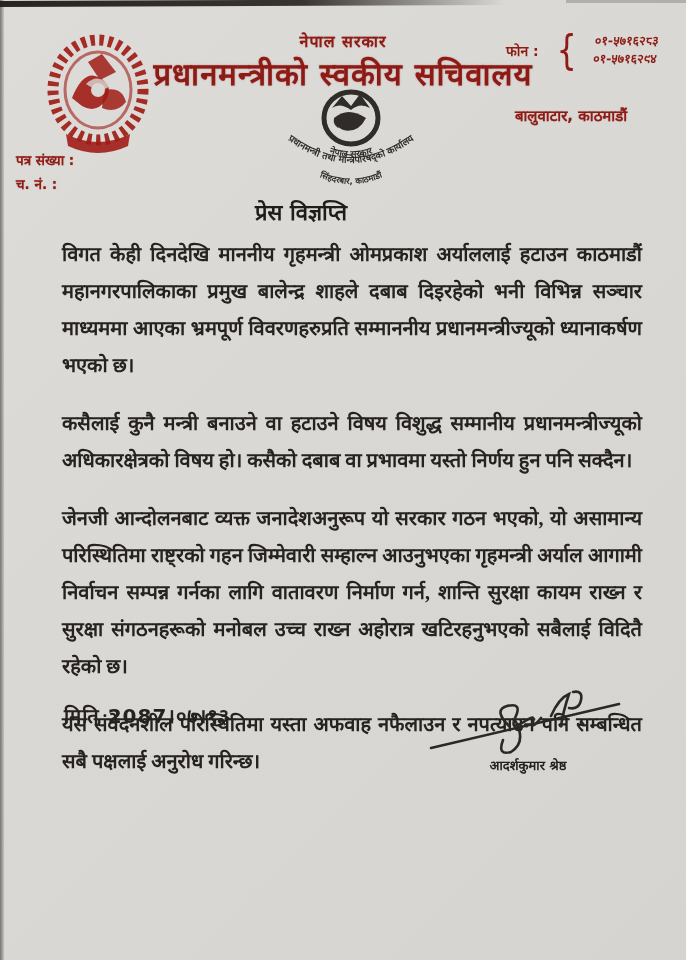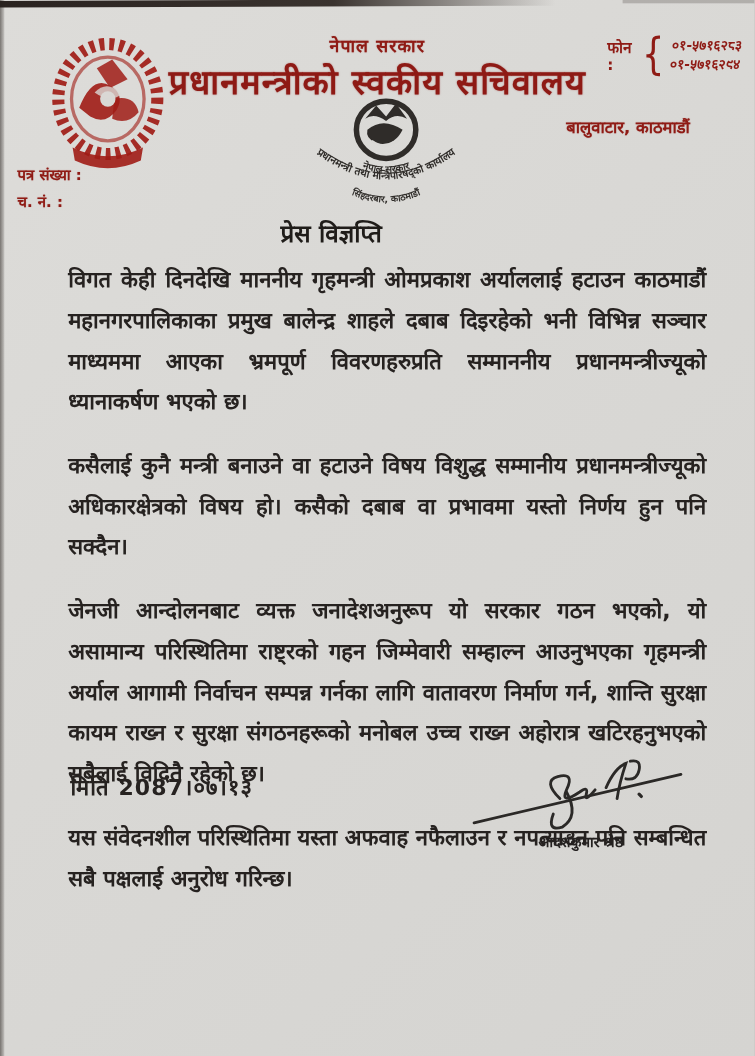--- a/index.html
+++ b/index.html
@@ -26,40 +26,40 @@
   }
   .header-office{
     position:absolute;left:0;top:52px;width:686px;text-align:center;
     font-size:31px;font-weight:bold;color:#8e1a15;letter-spacing:1px;
     text-shadow:0 0 1.5px rgba(142,26,21,.55);
   }
   .emblem{position:absolute;left:42px;top:28px;width:112px;height:150px;}
   .seal{position:absolute;left:272px;top:88px;width:158px;height:118px;opacity:.88;}
 
   .phone-block{position:absolute;right:12px;top:30px;width:168px;color:#8f1b15;font-weight:bold;}
-  .phone-row{display:flex;align-items:center;gap:4px;margin-left:46px;}
+  .phone-row{display:flex;align-items:center;gap:15px;}
   .phone-label{font-size:14px;}
   .phone-brace{font-size:40px;font-weight:normal;line-height:40px;transform:scaleX(.8);}
   .phone-nums{display:flex;flex-direction:column;font-size:12.5px;line-height:18px;transform:skewX(-6deg);}
 
   .address-block{position:absolute;right:30px;top:104px;width:170px;text-align:center;
     color:#8f1b15;font-weight:bold;font-size:15px;line-height:24px;
     text-shadow:0 0 1px rgba(143,27,21,.4);}
 
   .refs{position:absolute;left:16px;top:148px;color:#8f1b15;font-weight:bold;
     font-size:13.5px;line-height:24px;text-shadow:0 0 1px rgba(143,27,21,.4);}
 
   .doc-title{
     position:absolute;left:0;top:196px;width:602px;text-align:center;
     font-size:22px;font-weight:bold;color:#1f1c19;
   }
   .body-text{
     position:absolute;left:62px;top:236px;width:580px;
     font-size:20px;font-weight:600;color:#262220;
-    line-height:37px;text-align:justify;
+    line-height:37px;text-align:justify;font-family:Liberation Serif, serif;
   }
   .body-text p{margin:0 0 21px 0;}
 
   .date-line{
     position:absolute;left:64px;top:702px;
     font-size:20px;font-weight:600;color:#262220;letter-spacing:1px;
   }
   .sig-block{position:absolute;right:38px;top:686px;width:240px;text-align:center;}
   .sig-scribble{width:210px;height:78px;margin:0 auto;display:block;}
   .sig-name{font-size:13px;font-weight:bold;color:#242120;margin-top:-8px;}

